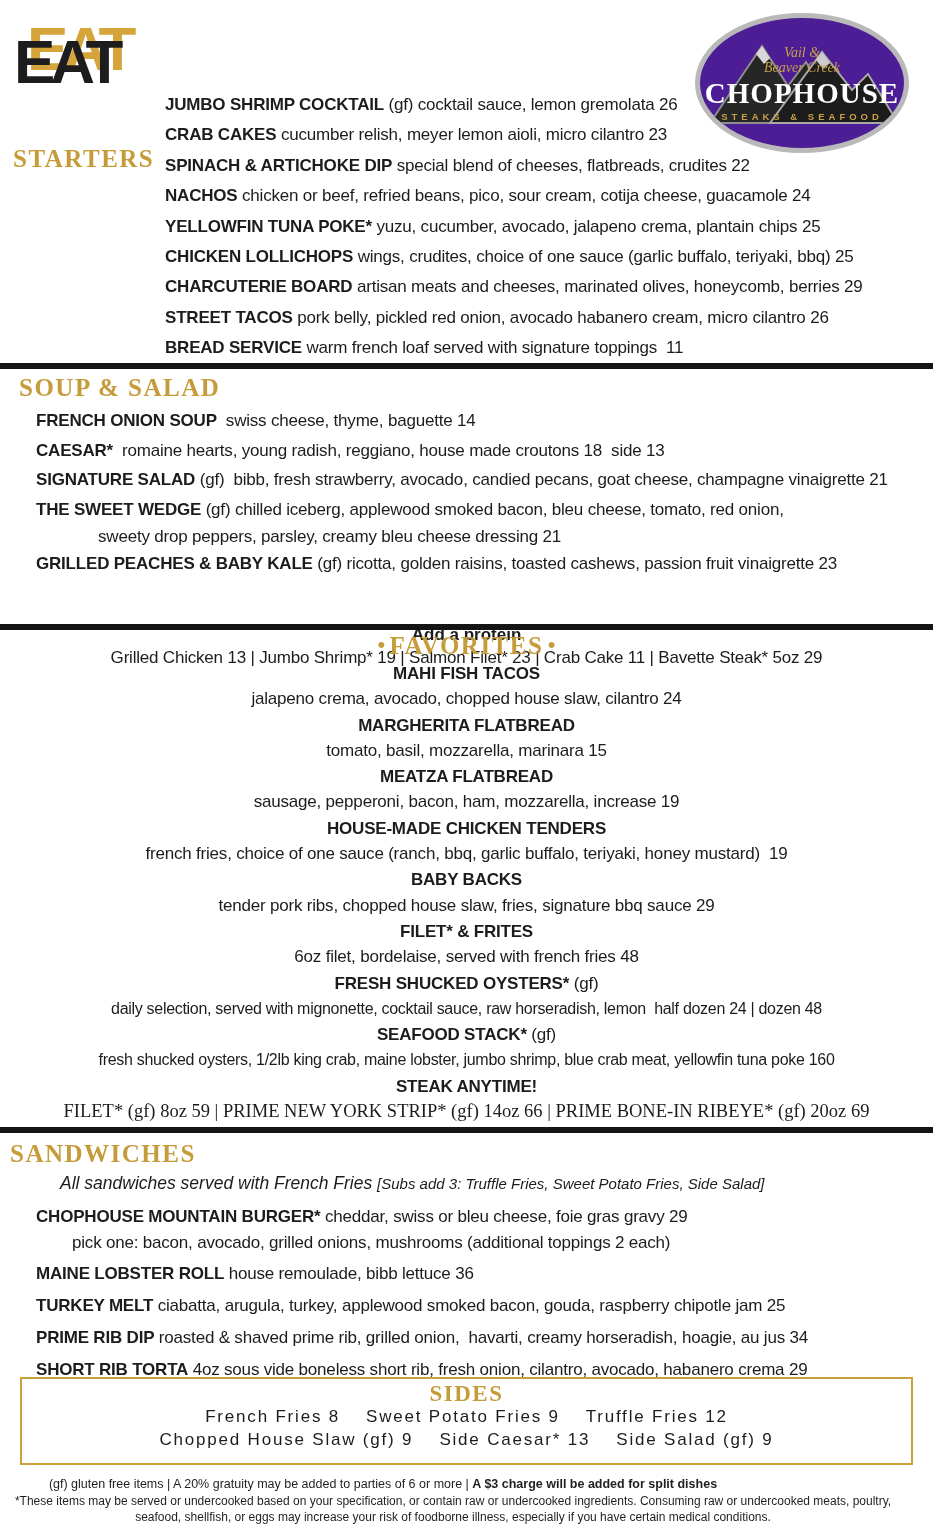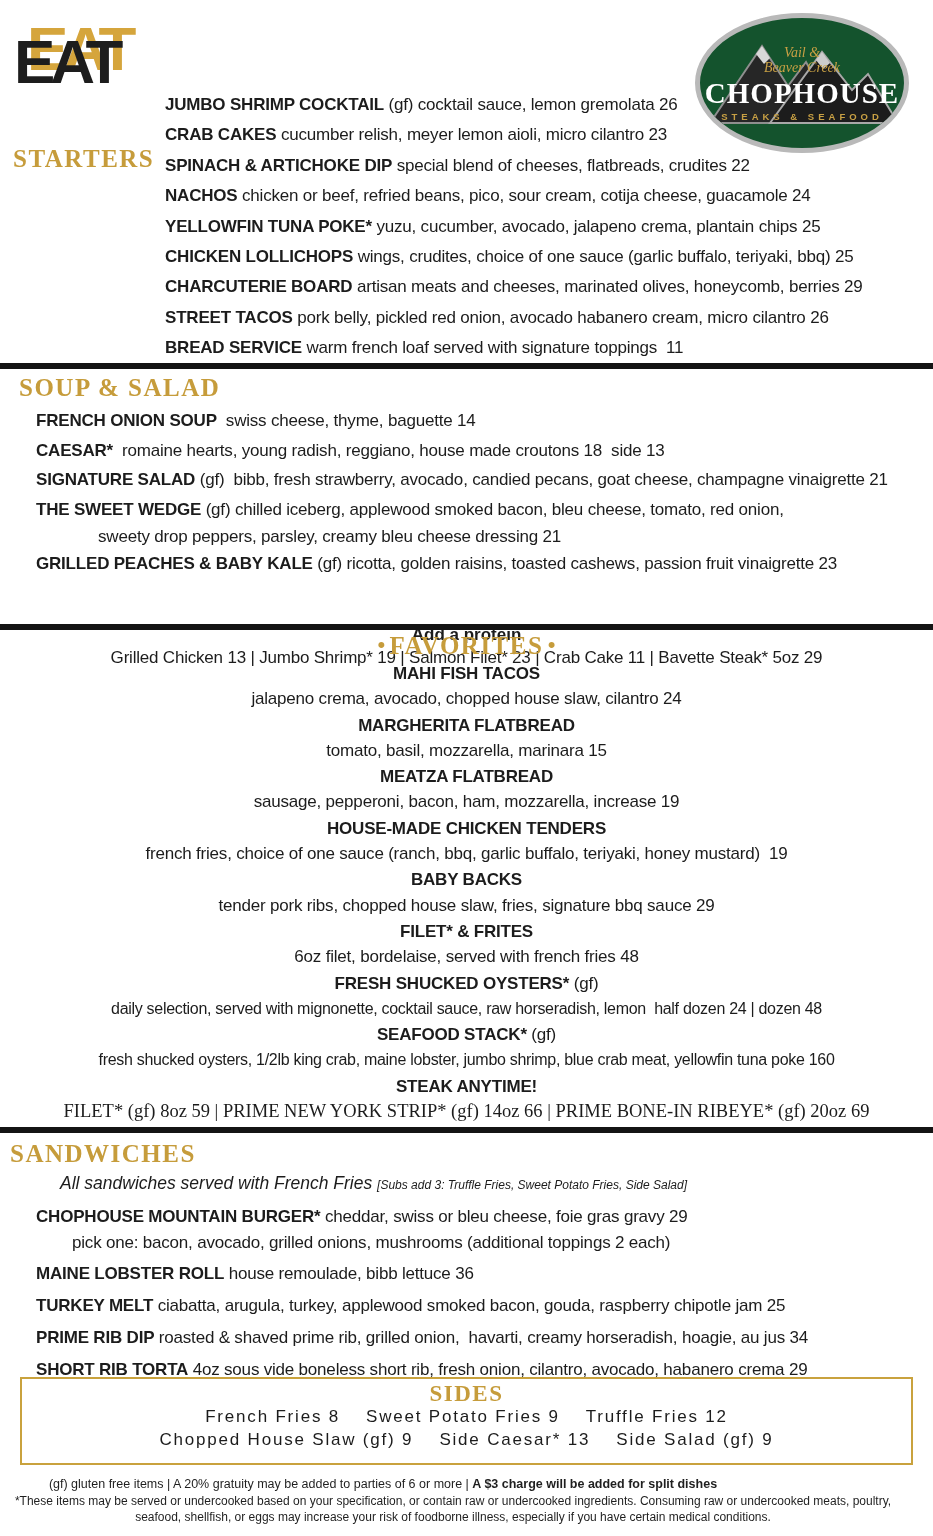--- a/index.html
+++ b/index.html
@@ -6,21 +6,21 @@
   body{width:933px;height:1536px;background:#ffffff;font-family:"Liberation Sans",sans-serif;color:#1c1c1c;}
   .page{position:relative;width:933px;height:1536px;background:#fff;overflow:hidden;}
 
   
   .eat-logo{position:absolute;left:14px;top:18px;width:220px;height:120px;}
   .eat-logo span{position:absolute;font-weight:700;font-size:62px;letter-spacing:-5px;line-height:1;}
   .eat-gold{left:13px;top:0;color:#D5A53C;z-index:1;}
   .eat-black{left:0;top:13px;color:#1d1d1d;z-index:2;}
 
   
-  .badge{position:absolute;left:695px;top:13px;width:204px;height:130px;background:#14532d;
+  .badge{position:absolute;left:695px;top:13px;width:204px;height:130px;background:#4c1d95;
          border:5px solid #b9b9b9;border-radius:50%;overflow:hidden;
          display:flex;flex-direction:column;align-items:center;justify-content:center;}
   .badge svg{position:absolute;left:0;top:0;width:100%;height:100%;}
   .badge-script{position:relative;z-index:2;font-family:"Liberation Serif",serif;font-style:italic;
          color:#C8A044;font-size:14px;line-height:15px;text-align:center;}
   .badge-name{position:relative;z-index:2;font-family:"Liberation Serif",serif;color:#ffffff;
          font-size:29px;font-weight:700;letter-spacing:1px;line-height:32px;margin-top:2px;}
   .badge-tag{position:relative;z-index:2;color:#C8A044;font-size:9.5px;font-weight:700;
          letter-spacing:4px;margin-top:2px;}
 
@@ -51,21 +51,21 @@
   #fav-title .bullet{color:#C69C3B;font-size:22px;vertical-align:2px;}
   #fav-list{position:absolute;left:0;top:661px;width:933px;text-align:center;}
   .fav{margin-bottom:1px;}
   .fav div{font-size:17px;line-height:25.3px;letter-spacing:-0.2px;white-space:nowrap;}
   .fav .fname{font-weight:700;}
   .fav .fname .sfx{font-weight:400;}
   .fav .xl{font-size:16px;letter-spacing:-0.3px;}
   .fav .serif-line{font-family:"Liberation Serif",serif;font-size:18.5px;letter-spacing:0;}
 
   #sand-note{position:absolute;left:60px;top:1173px;font-style:italic;font-size:17.5px;white-space:nowrap;}
-  #sand-note .n2{font-size:12px;}
+  #sand-note .n2{font-size:15px;}
   #sand-list{position:absolute;left:36px;top:1204px;width:895px;}
   #sand-list .row{line-height:25.5px;margin-bottom:6.5px;}
   #sand-list .indent2{padding-left:36px;}
 
   #sides-box{position:absolute;left:20px;top:1377px;width:889px;height:84px;
          border:2px solid #C9A23D;text-align:center;}
   #sides-box .sec-title{margin-top:3px;font-size:23px;}
   .sides-line{font-size:17px;letter-spacing:1.8px;line-height:23px;white-space:pre-wrap;}
 
   #footer{position:absolute;left:0;top:1476px;width:766px;text-align:center;color:#1f1f1f;}

